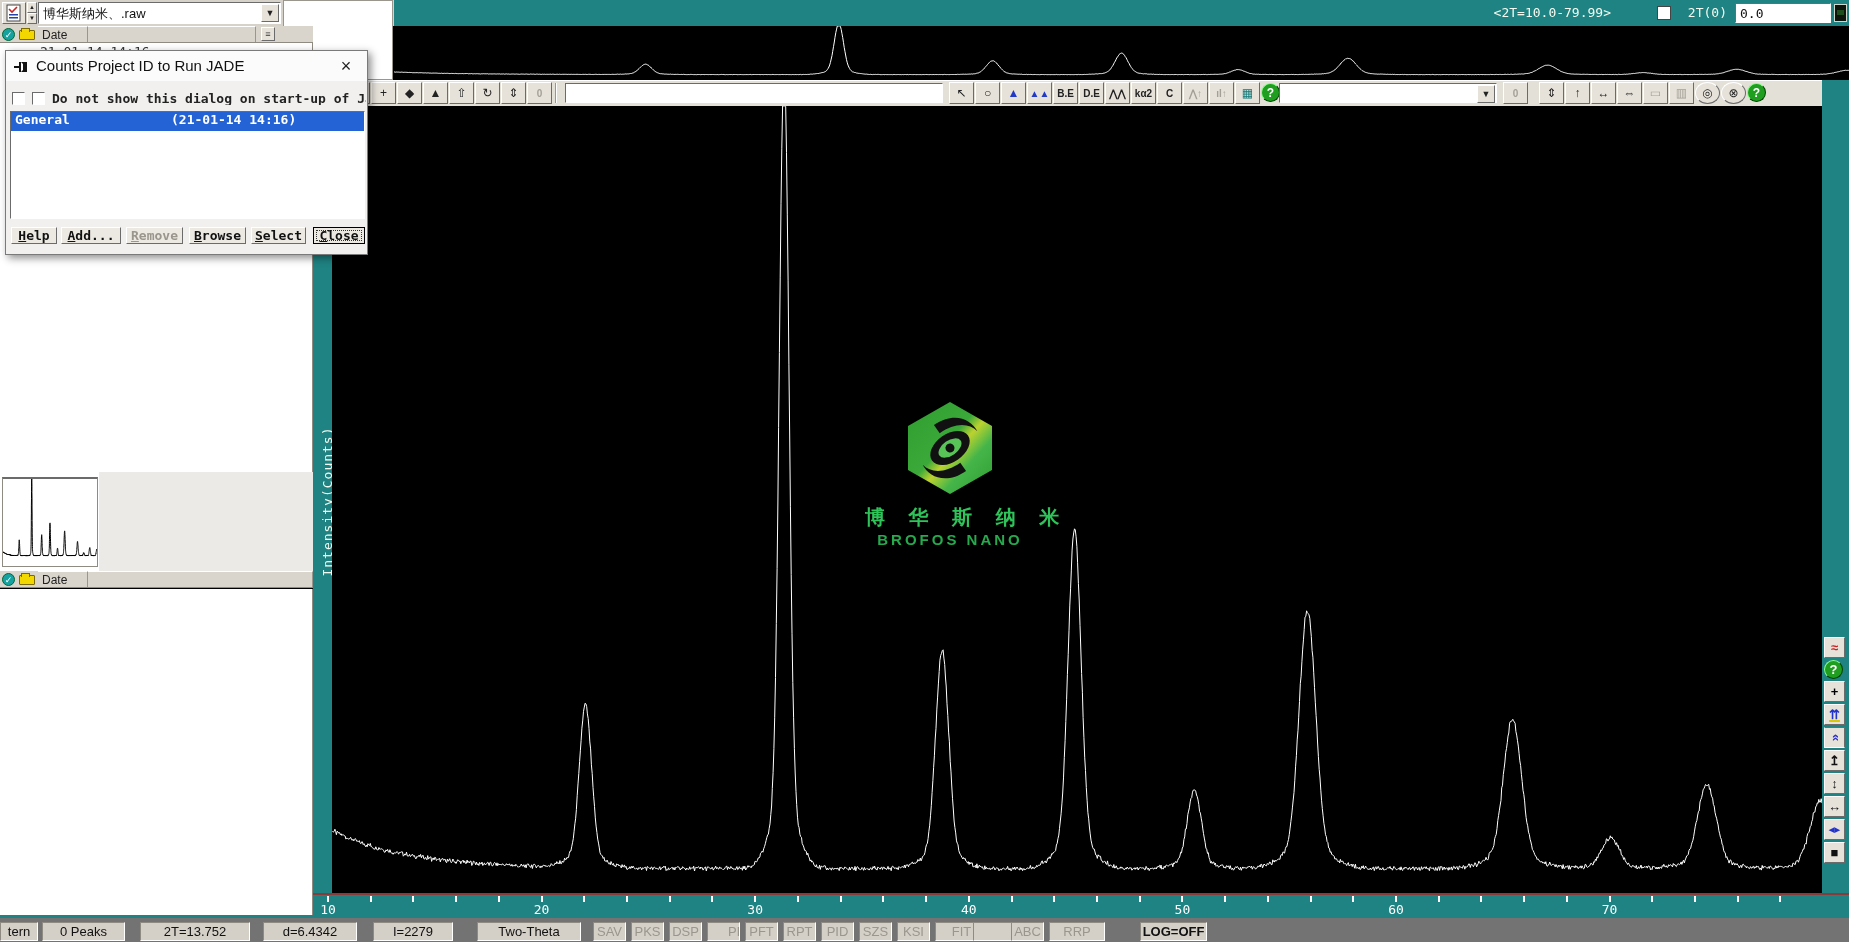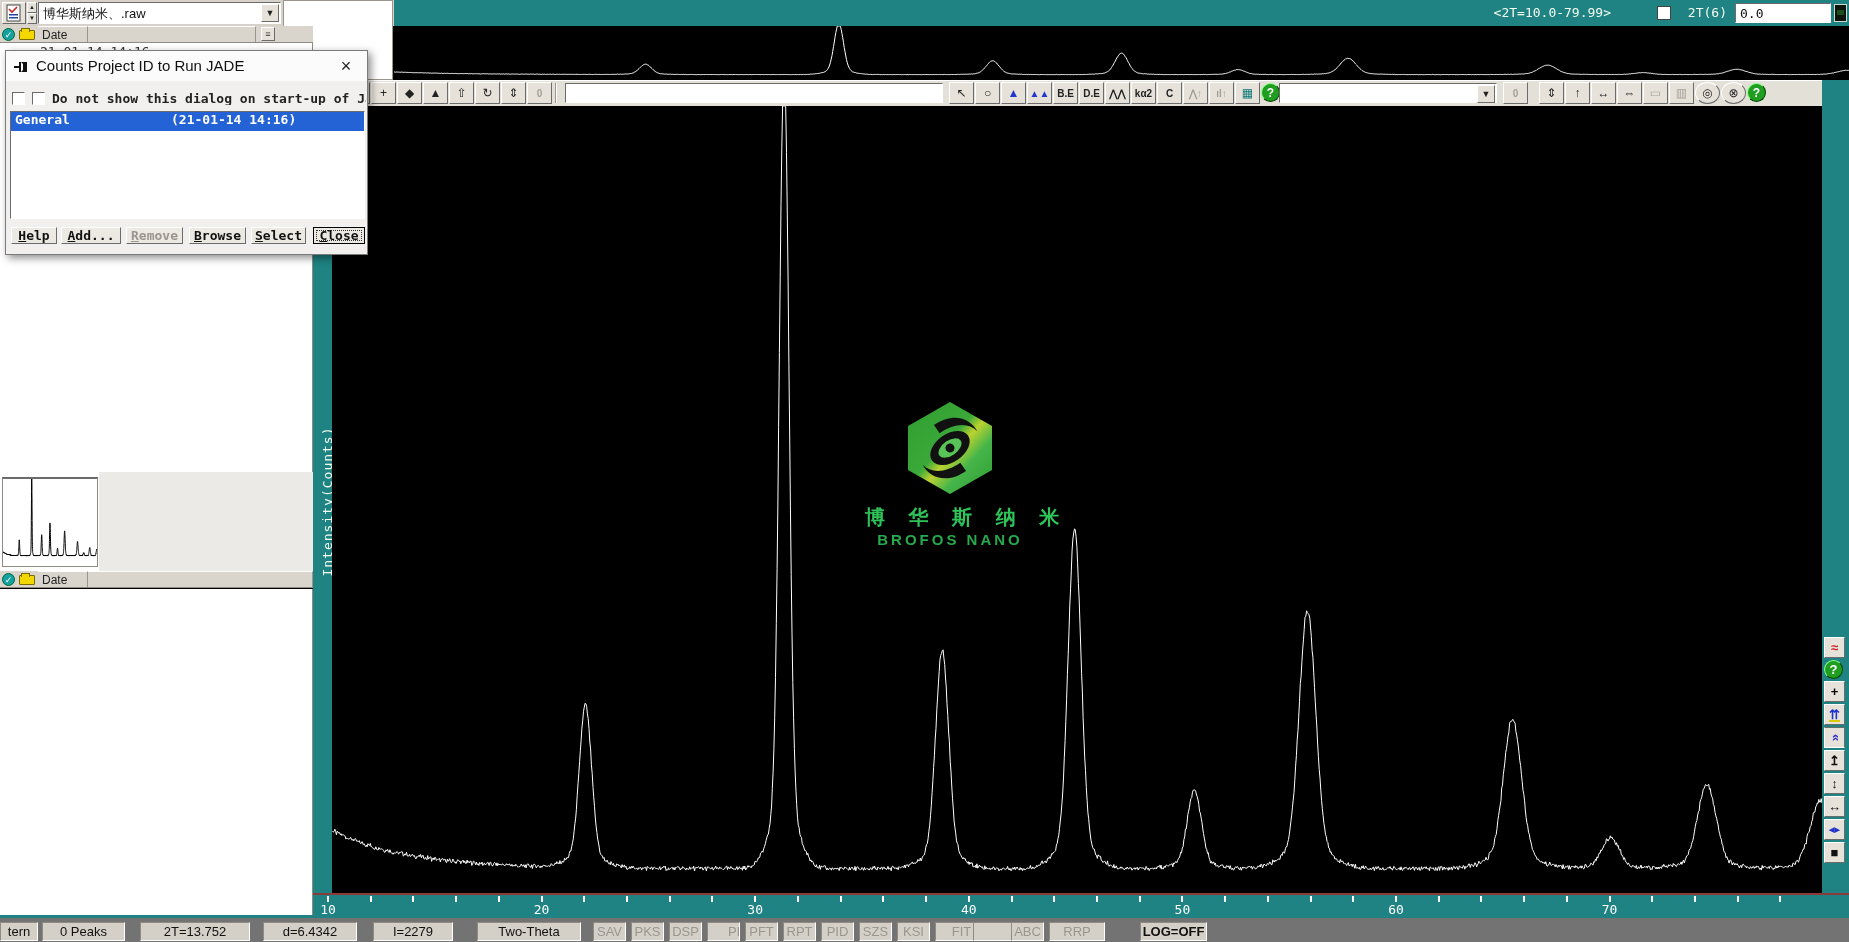--- a/index.html
+++ b/index.html
@@ -126,21 +126,21 @@
       <div class="spin-half">▼</div>
     </div>
     <div id="file-combo" class="sunken">
       <div class="val">博华斯纳米、.raw</div>
       <div class="combo-arrow">▼</div>
     </div>
     <div id="top-whitebox"></div>
     <div id="scanbar">
       <div id="range-readout" class="mono">&lt;2T=10.0-79.99&gt;</div>
       <div id="zt-check"></div>
-      <div id="zt-label" class="mono">2T(6)</div>
+      <div id="zt-label" class="mono">2T(0)</div>
       <input id="zt-input" class="sunken mono" value="0.0" style="">
       <div id="zt-btn">
           <div class="sq"></div>
         </div>
     </div>
   </div>
 
   <div class="panel-header" style="top:26px;">
     <div class="check-circle" style="left:2px;">✓</div>
     <div class="folder-ico" style="left:19px;"></div>

